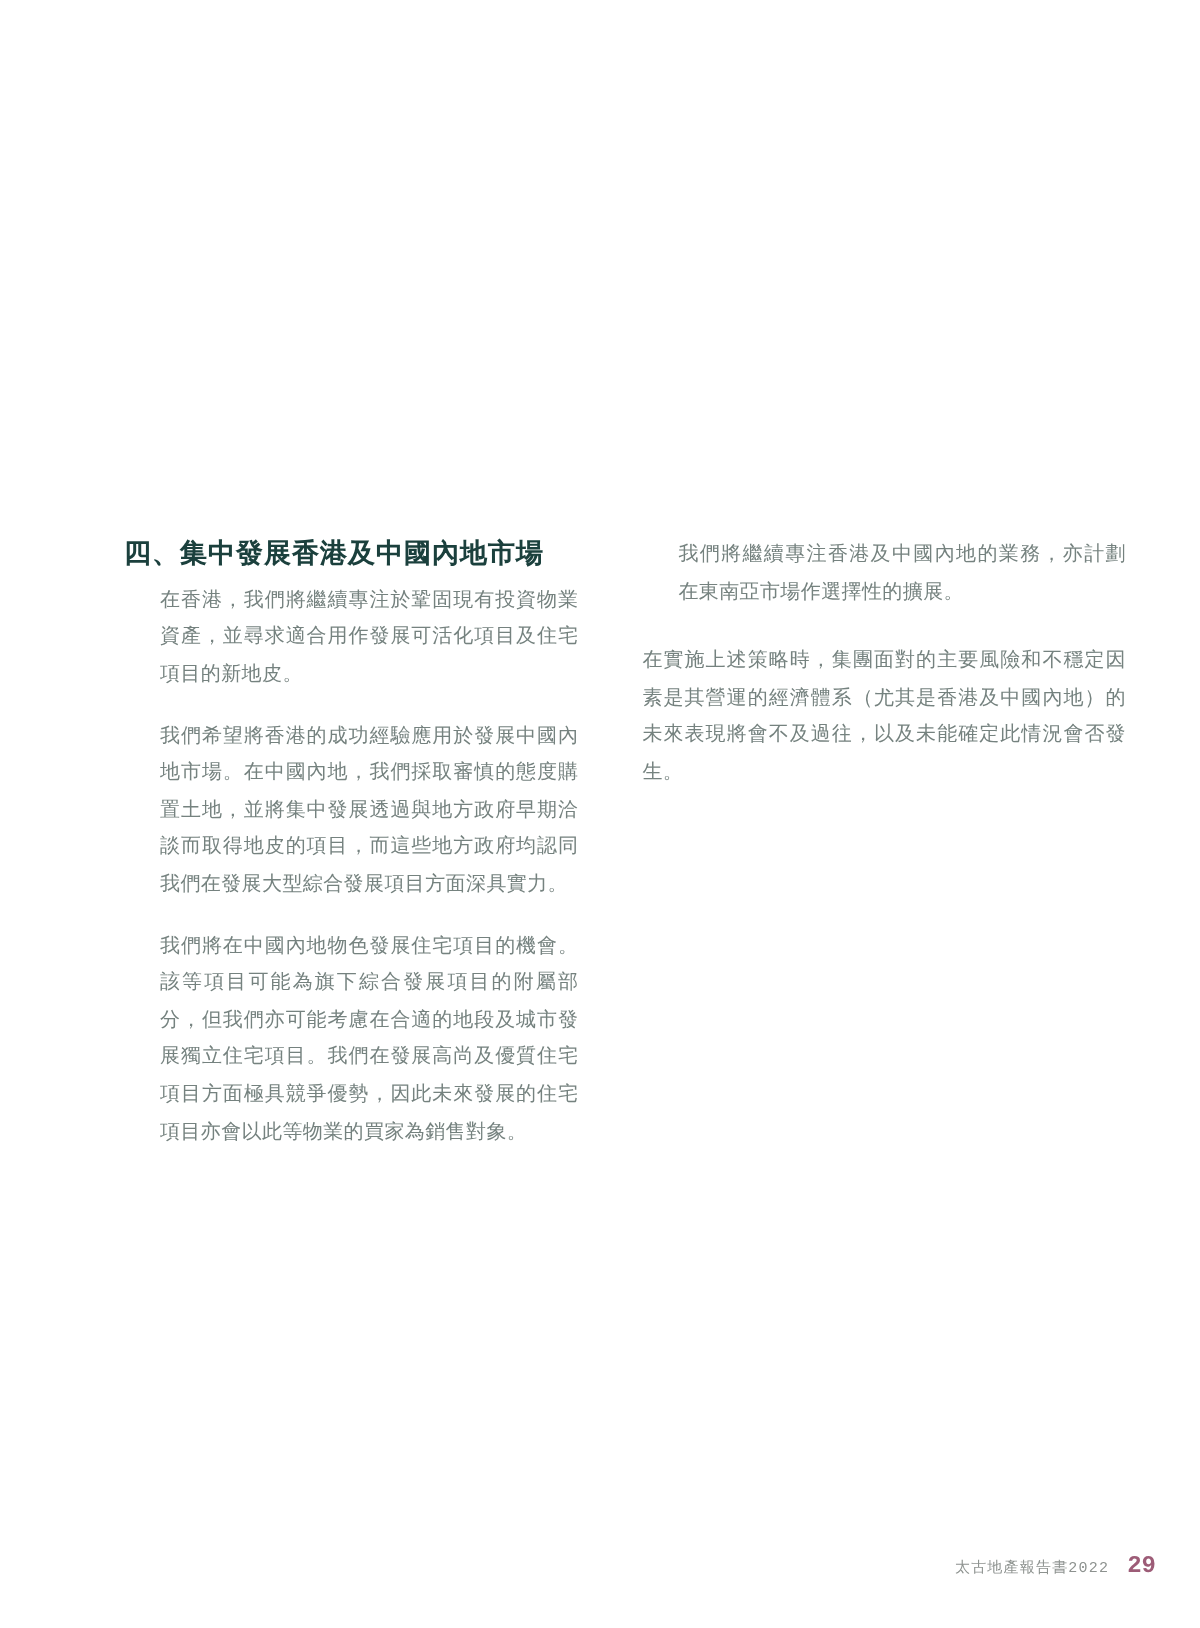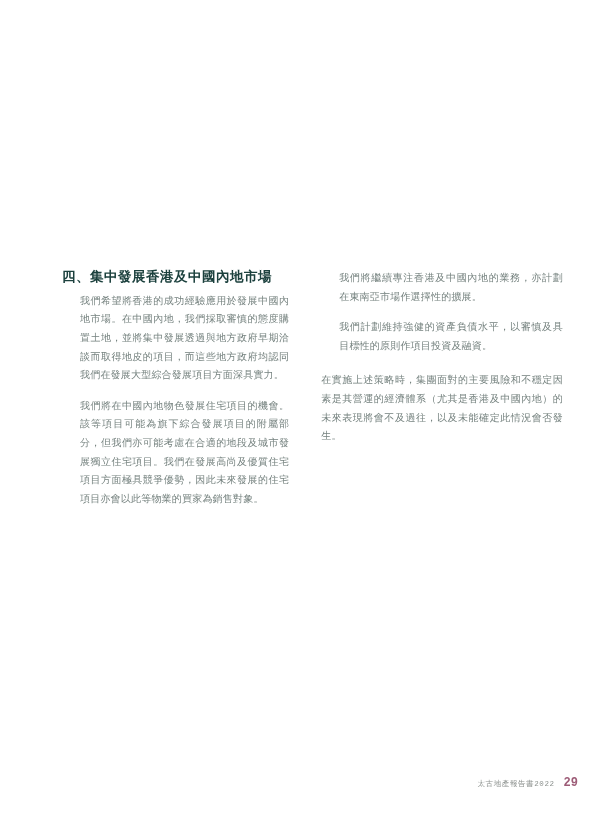--- a/index.html
+++ b/index.html
@@ -71,27 +71,27 @@
 </style>
 </head>
 <body>
 
 <div class="page">
 
   <div class="content">
 
     <div class="col-left">
       <h2 class="section-heading">四、集中發展香港及中國內地市場</h2>
+      <p class="body-para indent">在香港，我們將繼續專注於鞏固現有投資物業資產，並尋求適合用作發展可活化項目及住宅項目的新地皮。</p>
       <p class="body-para indent">我們希望將香港的成功經驗應用於發展中國內地市場。在中國內地，我們採取審慎的態度購置土地，並將集中發展透過與地方政府早期洽談而取得地皮的項目，而這些地方政府均認同我們在發展大型綜合發展項目方面深具實力。</p>
       <p class="body-para indent">我們將在中國內地物色發展住宅項目的機會。該等項目可能為旗下綜合發展項目的附屬部分，但我們亦可能考慮在合適的地段及城市發展獨立住宅項目。我們在發展高尚及優質住宅項目方面極具競爭優勢，因此未來發展的住宅項目亦會以此等物業的買家為銷售對象。</p>
     </div>
 
     <div class="col-right">
       <p class="body-para indent">我們將繼續專注香港及中國內地的業務，亦計劃在東南亞市場作選擇性的擴展。</p>
-      <p class="body-para indent">我們計劃維持強健的資產負債水平，以審慎及具目標性的原則作項目投資及融資。</p>
       <p class="body-para risk-para">在實施上述策略時，集團面對的主要風險和不穩定因素是其營運的經濟體系（尤其是香港及中國內地）的未來表現將會不及過往，以及未能確定此情況會否發生。</p>
     </div>
 
   </div>
 
   <div class="footer">
     <span class="footer-title">太古地產報告書2022</span>
     <span class="page-number">29</span>
   </div>
 

